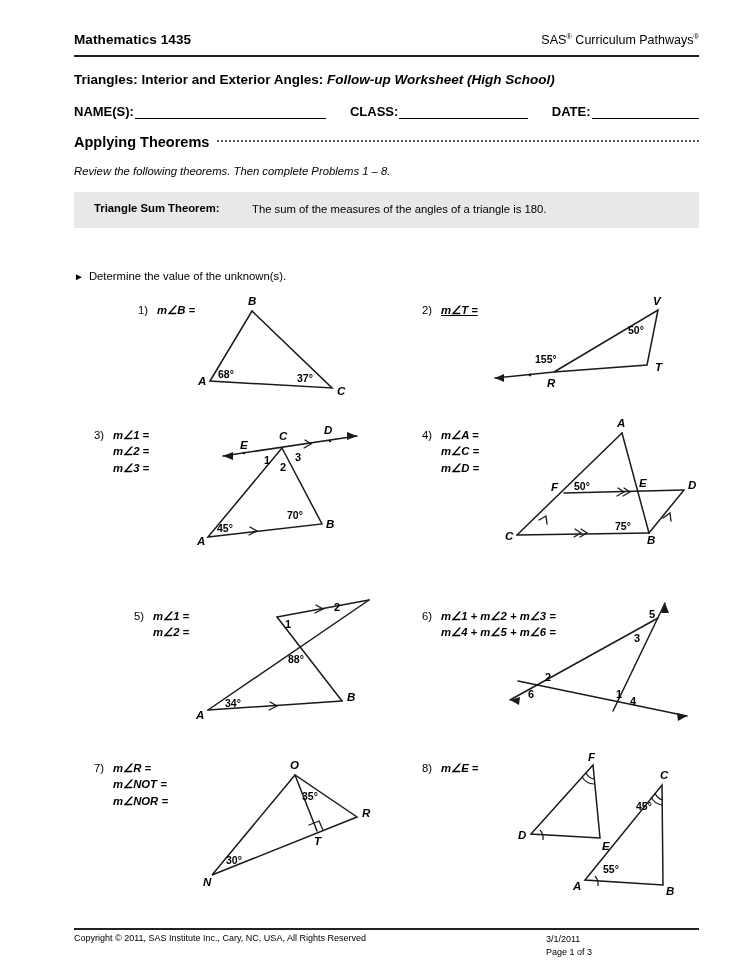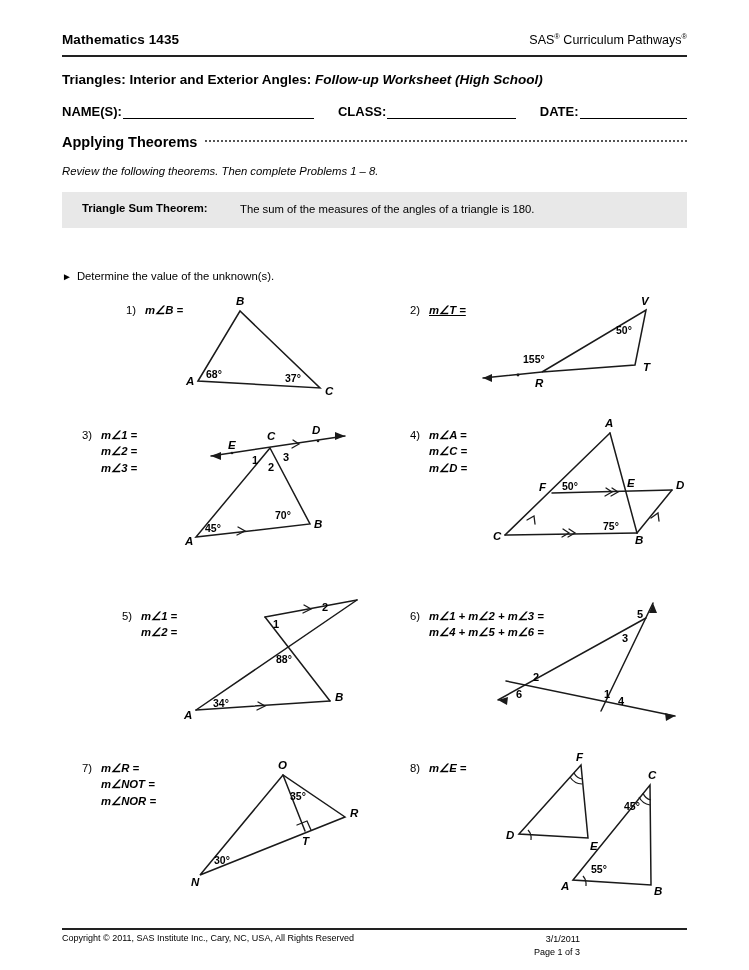--- a/index.html
+++ b/index.html
@@ -1,17 +1,17 @@
 <!DOCTYPE html>
 <html><head>
 <meta charset="utf-8">
 <style>
   html,body{margin:0;padding:0;background:#fff;}
   body{width:749px;height:970px;font-family:"Liberation Sans",sans-serif;color:#000;position:relative;overflow:hidden;}
-  .page{position:absolute;left:0;top:0;width:642px;height:970px;}
+  .page{position:absolute;left:12px;top:0;width:642px;height:970px;}
   .hdr{position:absolute;left:62px;top:32px;width:625px;display:flex;justify-content:space-between;align-items:baseline;}
   .hdr-left{font-size:13.5px;font-weight:bold;letter-spacing:.1px;}
   .hdr-right{font-size:12.5px;}
   sup{font-size:7.5px;vertical-align:super;}
   .rule-top{position:absolute;left:62px;top:55px;width:625px;height:0;border-top:2.2px solid #222;}
   .title{position:absolute;left:62px;top:72px;font-size:13.5px;font-weight:bold;}
   .title i{font-weight:bold;font-style:italic;}
   .nameline{position:absolute;left:62px;top:104px;width:625px;font-size:13px;font-weight:bold;display:flex;align-items:flex-end;}
   .nameline .lbl{white-space:nowrap;}
   .nameline .blank{border-bottom:1.1px solid #000;height:11px;margin-left:1px;}
@@ -33,21 +33,21 @@
   svg{position:absolute;overflow:visible;}
   svg text{font-family:"Liberation Sans",sans-serif;font-weight:bold;font-style:italic;}
   .vlbl{font-size:11.5px;font-weight:bold;font-style:italic;}
   .ang{font-size:10.5px;font-weight:bold;font-style:normal;}
   .nlbl{font-size:11px;font-weight:bold;font-style:normal;}
   .ln{stroke:#1a1a1a;stroke-width:1.5;fill:none;stroke-linecap:round;}
   .ln2{stroke:#1a1a1a;stroke-width:1.3;fill:none;stroke-linecap:round;}
   .arc{stroke:#1a1a1a;stroke-width:1.2;fill:none;}
   .rule-bot{position:absolute;left:62px;top:928px;width:625px;height:0;border-top:2.2px solid #222;}
   .foot-l{position:absolute;left:62px;top:933px;font-size:9px;}
-  .foot-r{position:absolute;right:62px;top:933px;font-size:9px;text-align:right;line-height:1.45;}
+  .foot-r{position:absolute;right:62px;top:933px;font-size:9px;line-height:1.45;}
 </style>
 </head>
 <body>
 
 <div class="page">
 
   <div class="hdr">
     <div class="hdr-left">Mathematics 1435</div>
     <div class="hdr-right"><span>SAS</span><sup>®</sup><span> Curriculum Pathways</span><sup>®</sup></div>
   </div>

